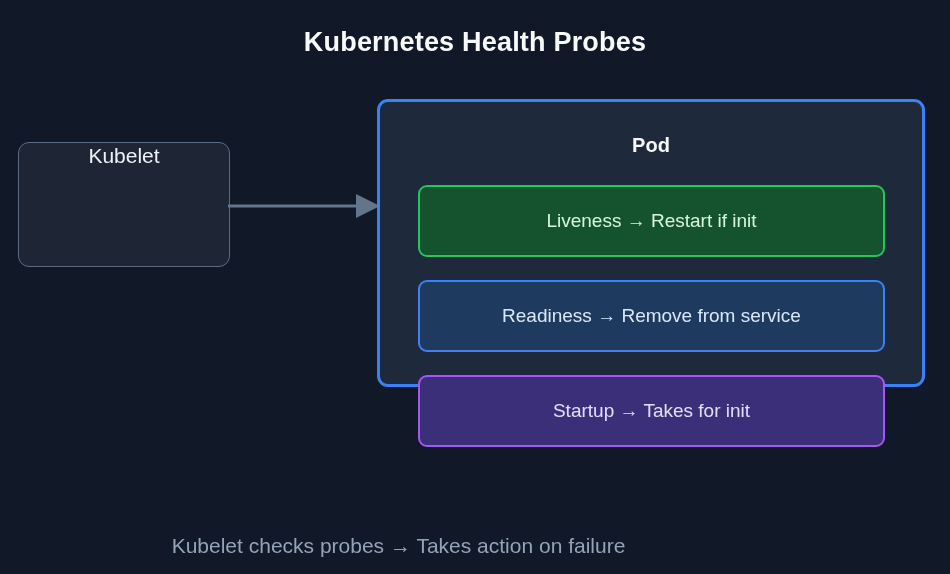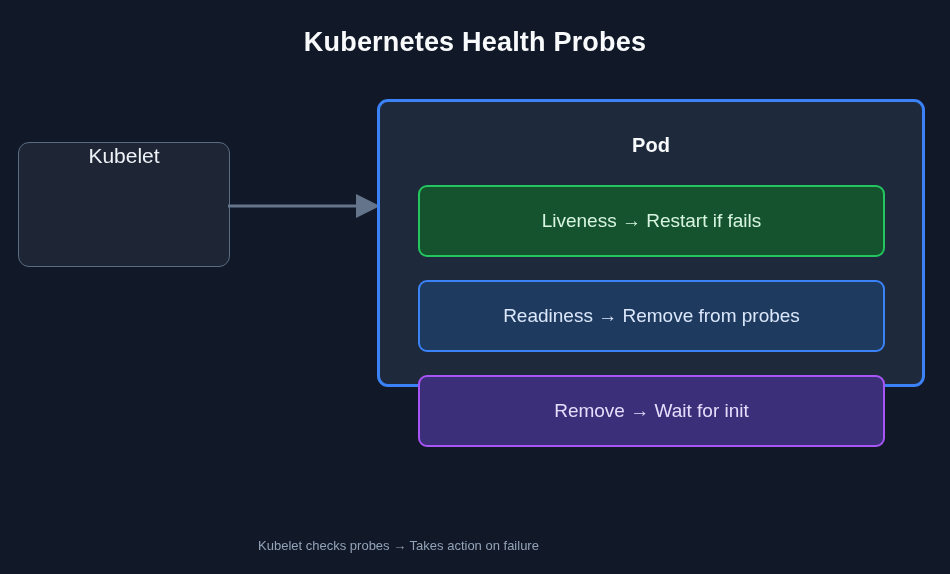--- a/index.html
+++ b/index.html
@@ -130,21 +130,21 @@
   }
   #probe-startup .probe-label { color: #e6ddfb; }
 
   
   #footer-caption {
     position: absolute;
     left: 0;
     top: 533px;
     width: 797px;
     text-align: center;
-    font-size: 13px;
+    font-size: 21px;
     color: #93a3b8;
     line-height: 26px;
   }
 </style>
 </head>
 <body>
 
 <div id="canvas">
 
   <div id="diagram-title">Kubernetes Health Probes</div>
@@ -156,28 +156,28 @@
   <svg id="kubelet-to-pod-arrow" viewBox="0 0 152 36" width="152" height="36">
     <line x1="0" y1="18" x2="131" y2="18" stroke="#64748b" stroke-width="3"></line>
     <polygon points="128,6 152,18 128,30" fill="#64748b"></polygon>
   </svg>
 
   <div id="pod-container">
 
     <div id="pod-title">Pod</div>
 
     <div class="probe-box" id="probe-liveness">
-      <span class="probe-label">Liveness → Restart if fails</span>
+      <span class="probe-label">Liveness → Restart if init</span>
     </div>
 
     <div class="probe-box" id="probe-readiness">
-      <span class="probe-label">Readiness → Remove from probes</span>
+      <span class="probe-label">Readiness → Remove from service</span>
     </div>
 
     <div class="probe-box" id="probe-startup">
-      <span class="probe-label">Remove → Wait for init</span>
+      <span class="probe-label">Startup → Takes for init</span>
     </div>
 
   </div>
 
   <div id="footer-caption">Kubelet checks probes → Takes action on failure</div>
 
 </div>
 
 </body></html>

